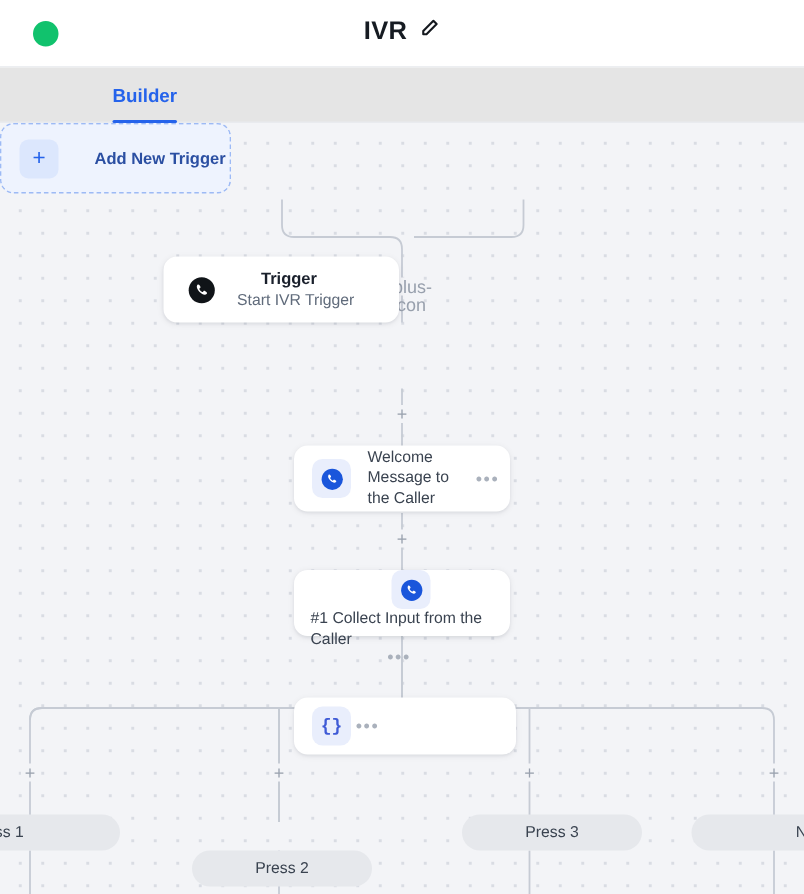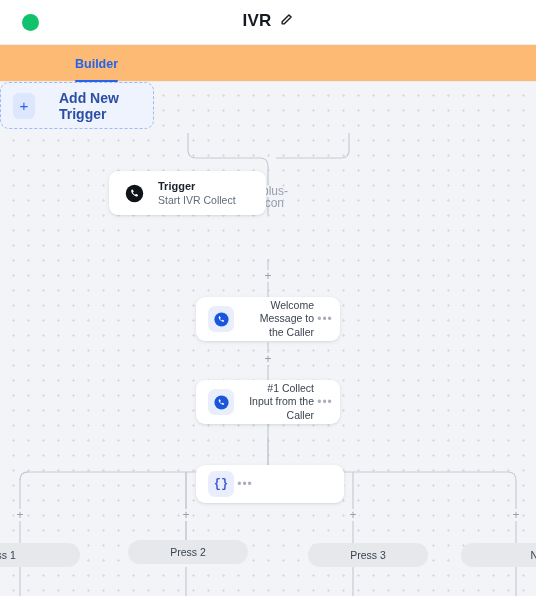--- a/index.html
+++ b/index.html
@@ -15,21 +15,21 @@
   .topbar{position:absolute;left:0;top:0;width:536px;height:45px;background:#fff;
           border-bottom:1px solid #eceef1;box-sizing:border-box;}
   .status-dot{position:absolute;left:22px;top:14px;width:17px;height:17px;border-radius:50%;
               background:#11c26d;}
   .title-wrap{position:absolute;left:0;top:11px;width:536px;text-align:right;
               display:flex;align-items:center;justify-content:center;gap:9px;}
   .title-text{font-size:17px;font-weight:700;color:#161b22;letter-spacing:.2px;}
   .pencil{display:block;}
 
   
-  .tabs{position:absolute;left:0;top:45px;width:536px;height:37px;background:#fdba74;
+  .tabs{position:absolute;left:0;top:45px;width:536px;height:37px;background:#e5e5e5;
         border-bottom:1px solid #e9ebef;box-sizing:border-box;}
   .tab{position:absolute;top:0;height:37px;display:flex;align-items:center;
        font-size:12.5px;color:#2b323c;white-space:nowrap;cursor:pointer;}
   .tab.active{color:#2563eb;font-weight:600;}
   .tab.active:after{content:"";position:absolute;left:0;right:0;bottom:0;height:2.5px;
        background:#2563eb;border-radius:2px;}
 
   
   .canvas{position:absolute;left:0;top:82px;width:536px;height:514px;
     background-color:#f3f4f7;
@@ -38,46 +38,46 @@
   .edges{position:absolute;left:0;top:0;width:536px;height:514px;}
 
   
   .card{position:absolute;background:#fff;border-radius:9px;
         box-shadow:0 1px 2px rgba(16,24,40,.06),0 1px 5px rgba(16,24,40,.07);
         display:flex;align-items:center;box-sizing:border-box;cursor:pointer;}
   .card .ico{flex:none;width:26px;height:26px;border-radius:7px;background:#e9eefc;
              display:flex;align-items:center;justify-content:center;margin-left:12px;}
   .card .ico.dark{background:transparent;}
   .card .txt{margin-left:11px;flex:1;min-width:0;}
-  .card .t1{font-size:11px;font-weight:700;color:#1a202c;line-height:14px;}
+  .card .t1{font-size:11px;font-weight:700;color:#1a202c;line-height:14px;margin-left:16px;}
   .card .t2{font-size:10.5px;color:#606b7b;line-height:14px;}
-  .card .lbl{font-size:10.5px;color:#3a4350;line-height:13.5px;text-align:right;}
+  .card .lbl{font-size:10.5px;color:#3a4350;line-height:13.5px;}
   .dots{flex:none;width:22px;text-align:center;color:#aab1bc;font-size:12px;
         letter-spacing:1px;line-height:10px;margin-right:4px;}
 
   
   #trigger-card{left:109px;top:89px;width:157px;height:44px;}
   #add-trigger{left:273px;top:88px;width:152px;height:45px;border-radius:9px;
      background:#eef3fe;border:1.3px dashed #9dbaf5;display:flex;align-items:center;cursor:pointer;}
   #add-trigger .plusbox{width:26px;height:26px;border-radius:6px;background:#dce7fd;
      margin-left:12px;display:flex;align-items:center;justify-content:center;
      color:#2563eb;font-size:15px;line-height:1;}
-  #add-trigger .atxt{margin-left:24px;font-size:14px;font-weight:600;color:#2b4fa2;}
+  #add-trigger .atxt{margin-left:24px;font-size:11px;font-weight:600;color:#2b4fa2;}
 
   #node-welcome{left:196px;top:215px;width:144px;height:44px;}
-  #node-collect{left:196px;top:298px;width:144px;height:44px;}
+  #node-collect{left:196px;top:298px;width:144px;height:44px;flex-direction:column;}
   #node-map{left:196px;top:383px;width:148px;height:38px;}
   .braces{font-size:12px;font-weight:700;color:#3f5bd6;font-family:"Liberation Mono",monospace;}
 
   
   .pill{position:absolute;height:24px;border-radius:13px;background:#e6e8ec;
         display:flex;align-items:center;justify-content:center;
         font-size:10.5px;color:#3a4350;box-sizing:border-box;cursor:pointer;}
   #pill-0{left:-50px;top:461px;width:130px;}
-  #pill-1{left:128px;top:458px;width:120px;}
+  #pill-1{left:128px;top:485px;width:120px;}
   #pill-2{left:308px;top:461px;width:120px;}
   #pill-3{left:461px;top:461px;width:130px;}
   #pill-0 span{margin-right:34px;}
   #pill-3 span{margin-left:34px;}
 
   
   .plus{position:absolute;color:#98a0ad;font-size:12px;line-height:12px;
         width:12px;height:12px;text-align:center;cursor:pointer;
         background:#f3f4f7;}
 </style>
@@ -142,21 +142,21 @@
 
     <div class="card" id="trigger-card">
       <div class="ico dark">
         <svg width="19" height="19" viewBox="0 0 24 24">
           <circle cx="12" cy="12" r="11" fill="#101418"></circle>
           <path d="M8.4 7.4c.5-.5 1.2-.4 1.6.2l.8 1.2c.3.5.2 1-.2 1.3l-.5.4c-.2.2-.2.4-.1.6.5 1 1.4 1.9 2.4 2.4.2.1.5.1.6-.1l.4-.5c.3-.4.9-.5 1.3-.2l1.2.8c.6.4.7 1.1.2 1.6-1.4 1.4-3.9.3-5.9-1.7s-3.1-4.6-1.8-6z" fill="#fff"></path>
         </svg>
       </div>
       <div class="txt">
         <div class="t1">Trigger</div>
-        <div class="t2">Start IVR Collect</div>
+        <div class="t2">Start IVR Trigger</div>
       </div>
     </div>
 
     <div id="add-trigger">
       <div class="plusbox">+</div>
       <div class="atxt">Add New Trigger</div>
     </div>
 
     <div class="card" id="node-welcome">
       <div class="ico">

